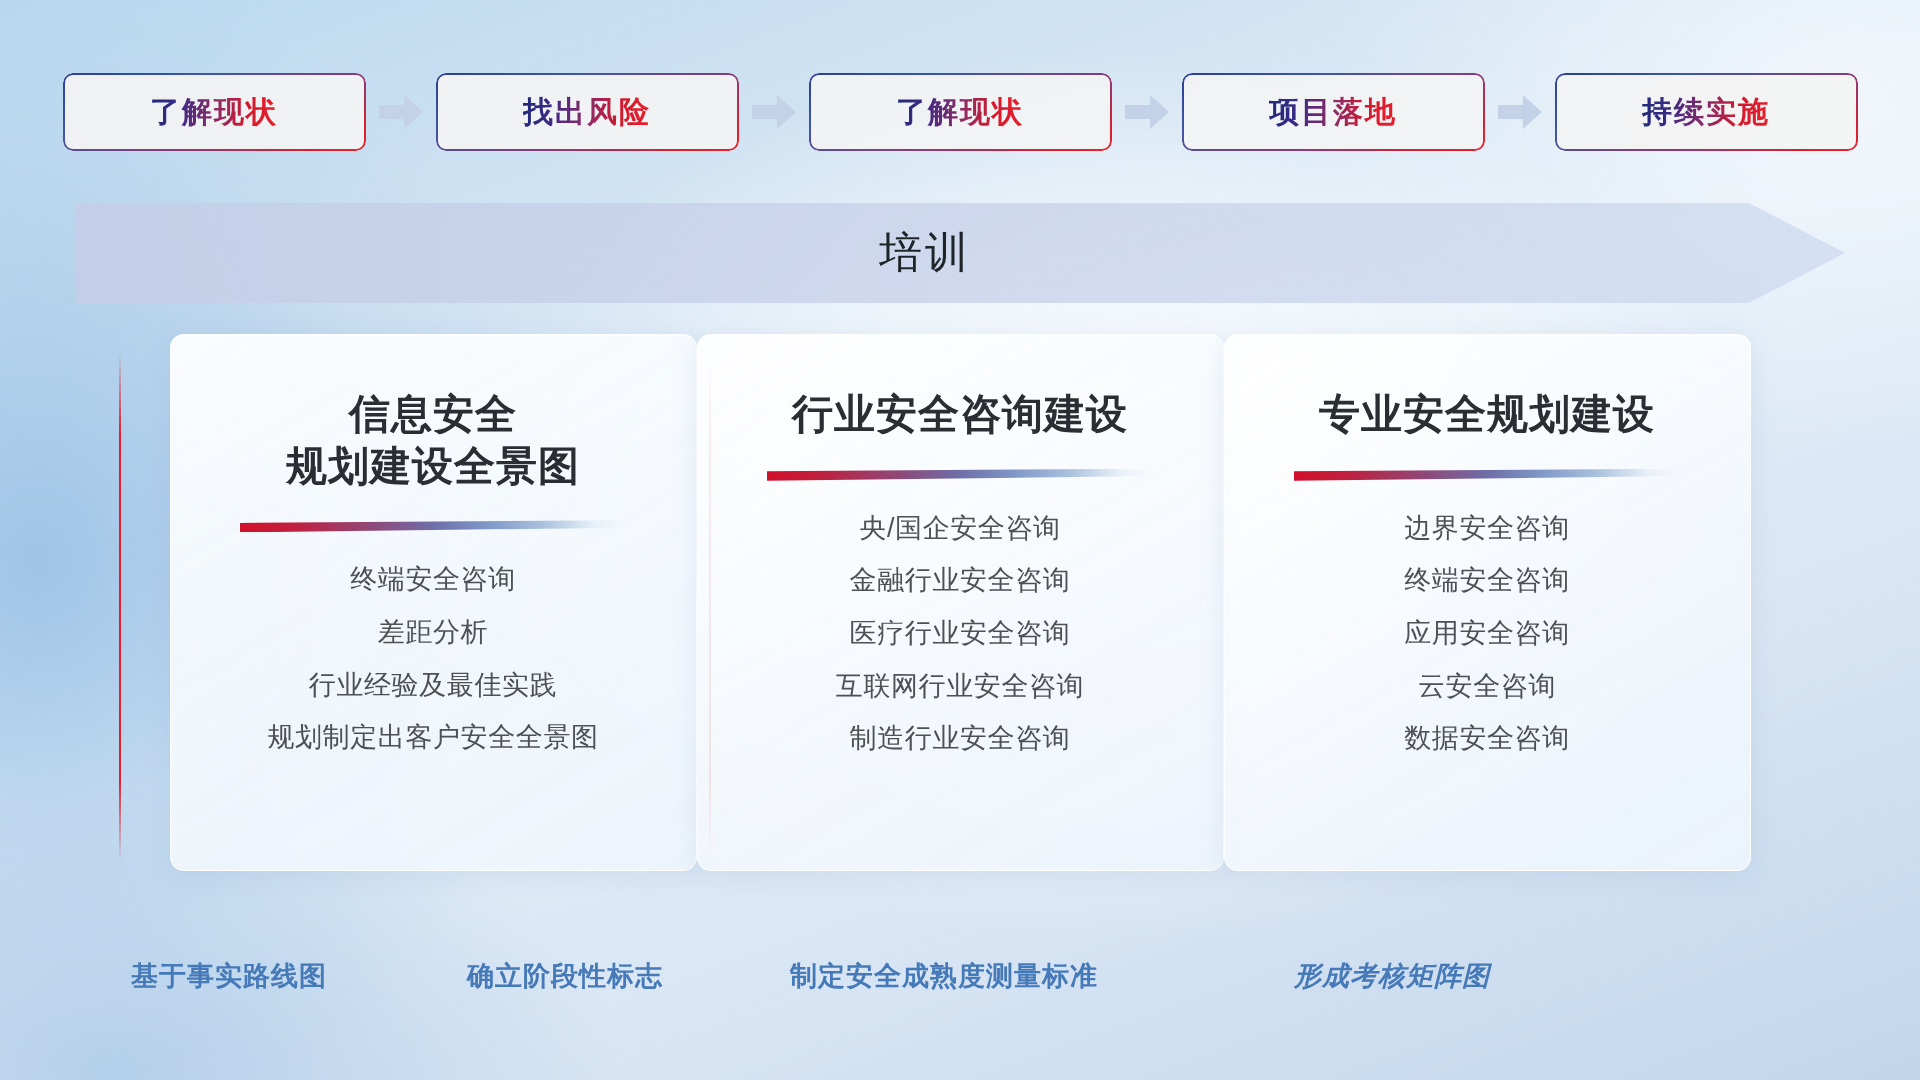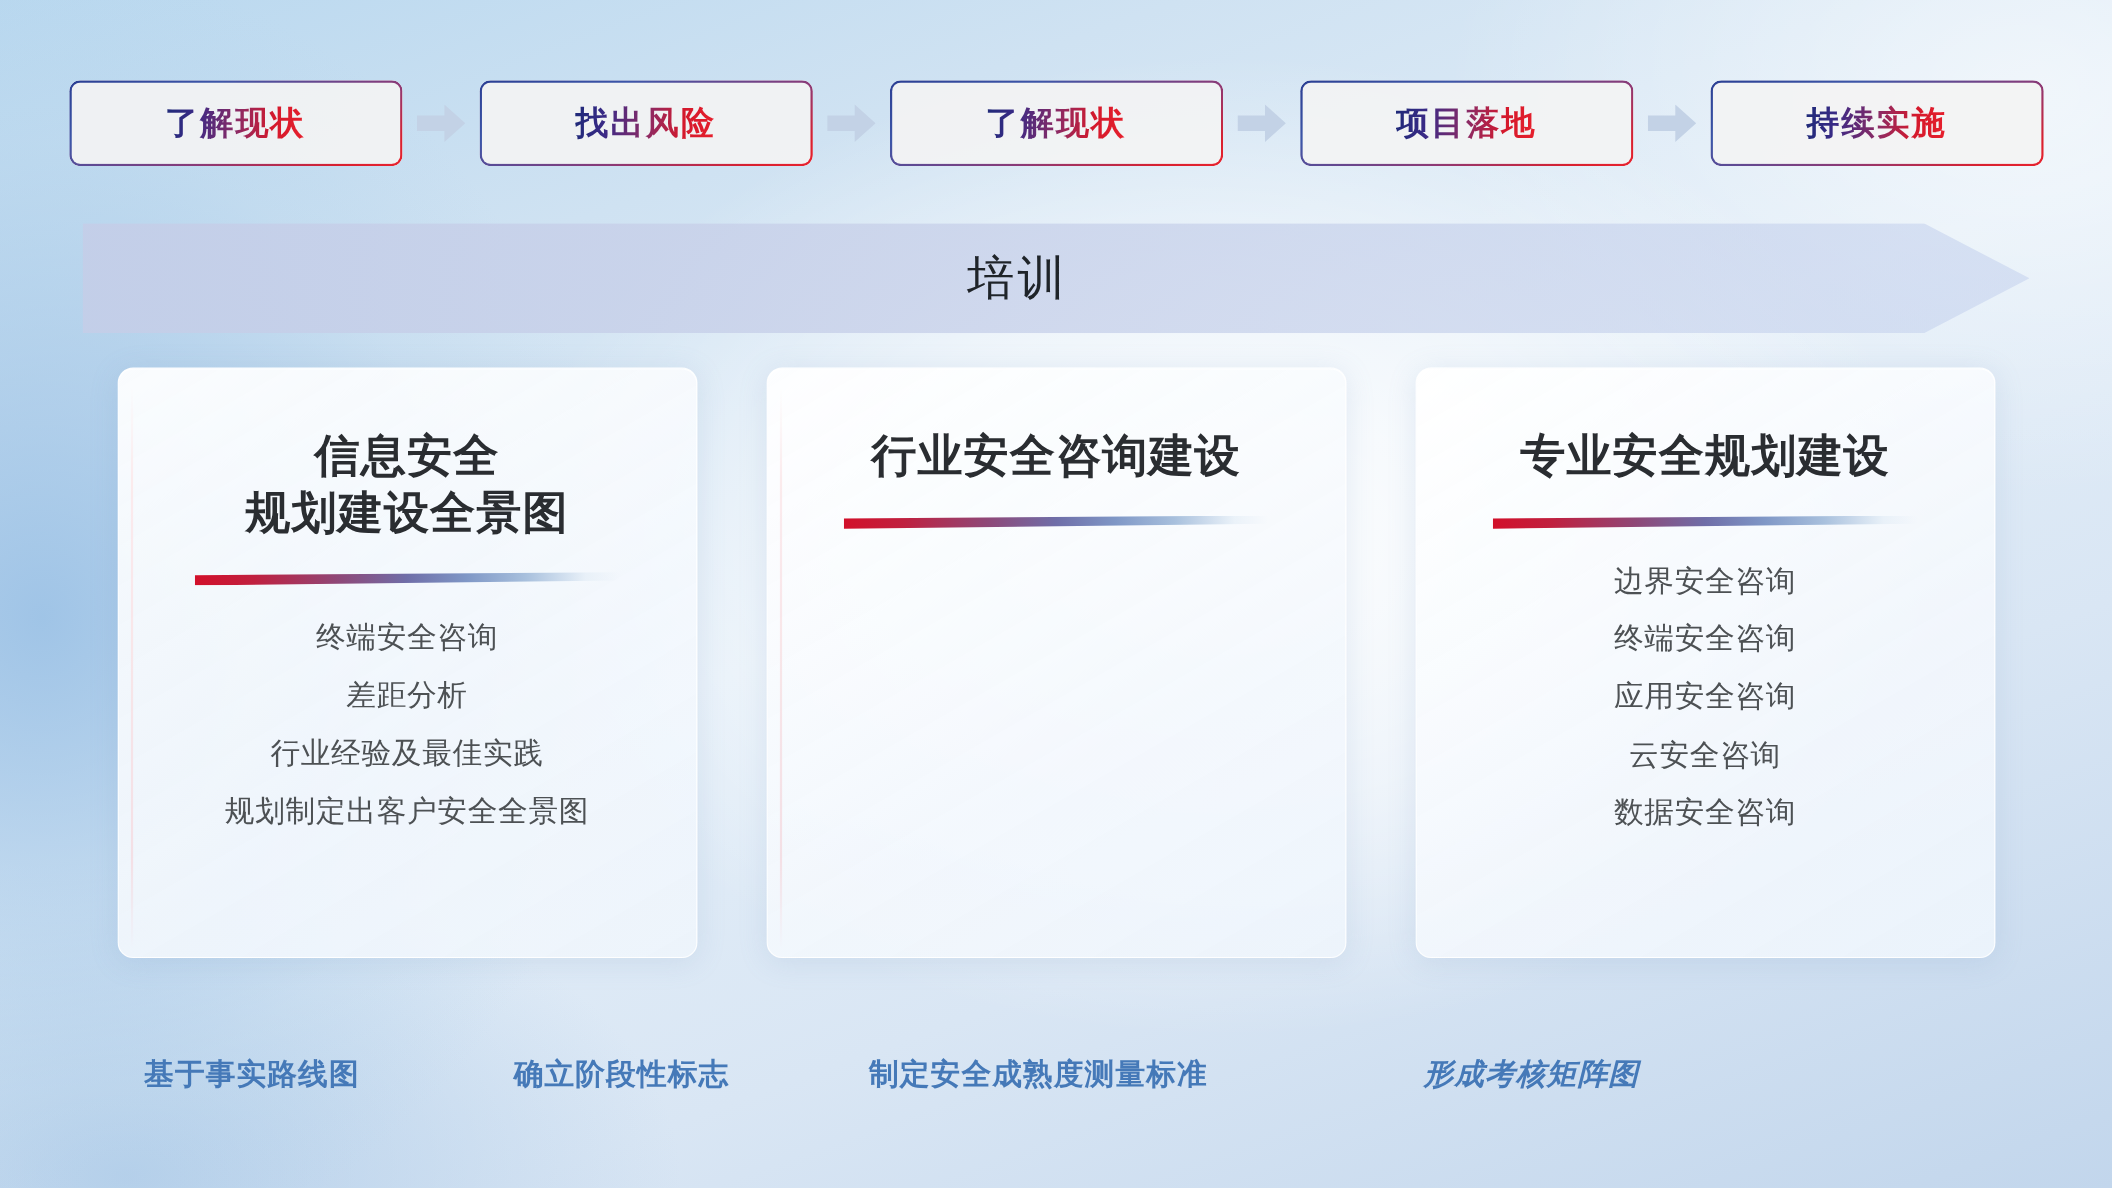--- a/index.html
+++ b/index.html
@@ -89,21 +89,20 @@
     letter-spacing: 3px;
   }
 
   
   #cards {
     position: absolute;
     left: 0; top: 334px;
     width: 1920px; height: 540px;
     display: flex;
     justify-content: center;
-    gap: 63px;
   }
   .card {
     position: relative;
     width: 527px; height: 537px;
     border-radius: 14px;
     padding: 54px 30px 0 30px;
     background: linear-gradient(150deg, rgba(255,255,255,0.93) 0%, rgba(250,252,254,0.90) 30%, rgba(244,248,253,0.88) 62%, rgba(238,245,252,0.90) 100%);
     border: 1px solid rgba(255,255,255,0.85);
     box-shadow: 0 4px 26px rgba(120,150,190,0.16), inset 0 1px 0 rgba(255,255,255,0.9);
     display: flex;
@@ -249,20 +248,27 @@
       <div class="card-list-item">行业经验及最佳实践</div>
       <div class="card-list-item">规划制定出客户安全全景图</div>
     </div>
   </div>
 
   <div class="card">
     <div class="card-title">行业安全咨询建设</div>
     <div class="card-divider">
         <div class="bar"></div>
       </div>
+    <div class="card-list">
+      <div class="card-list-item">央/国企安全咨询</div>
+      <div class="card-list-item">金融行业安全咨询</div>
+      <div class="card-list-item">医疗行业安全咨询</div>
+      <div class="card-list-item">互联网行业安全咨询</div>
+      <div class="card-list-item">制造行业安全咨询</div>
+    </div>
   </div>
 
   <div class="card">
     <div class="card-title">专业安全规划建设</div>
     <div class="card-divider">
         <div class="bar"></div>
       </div>
     <div class="card-list">
       <div class="card-list-item">边界安全咨询</div>
       <div class="card-list-item">终端安全咨询</div>

